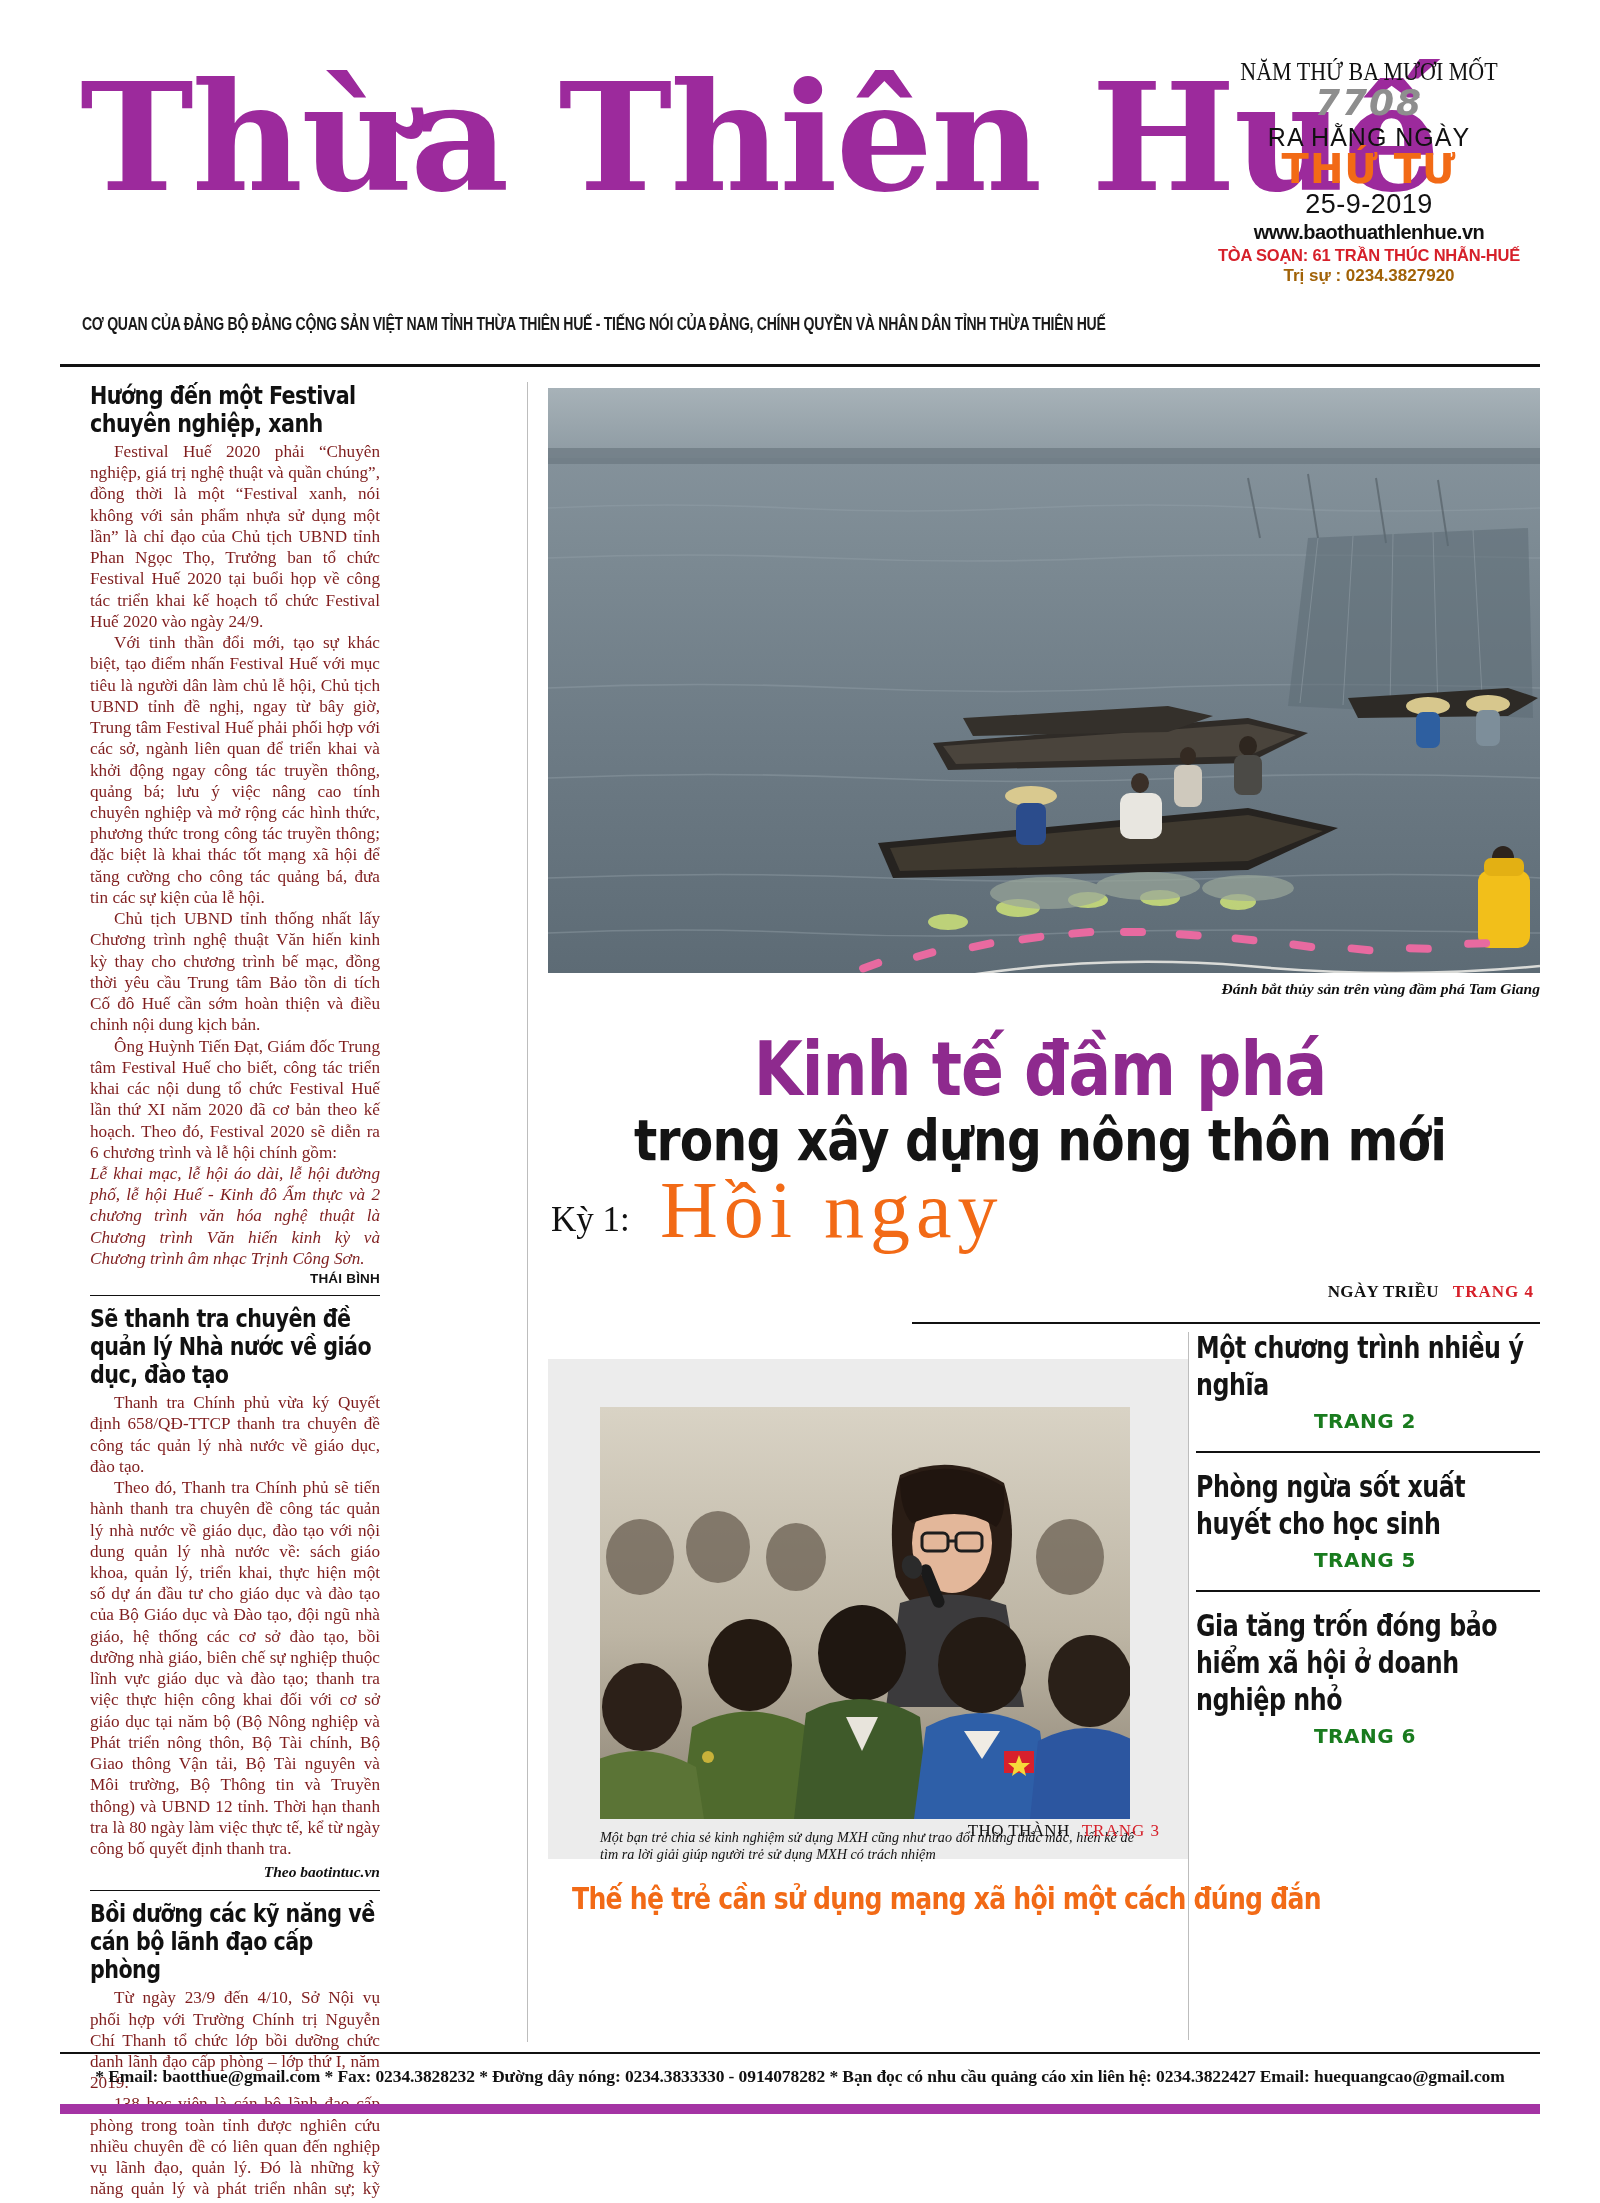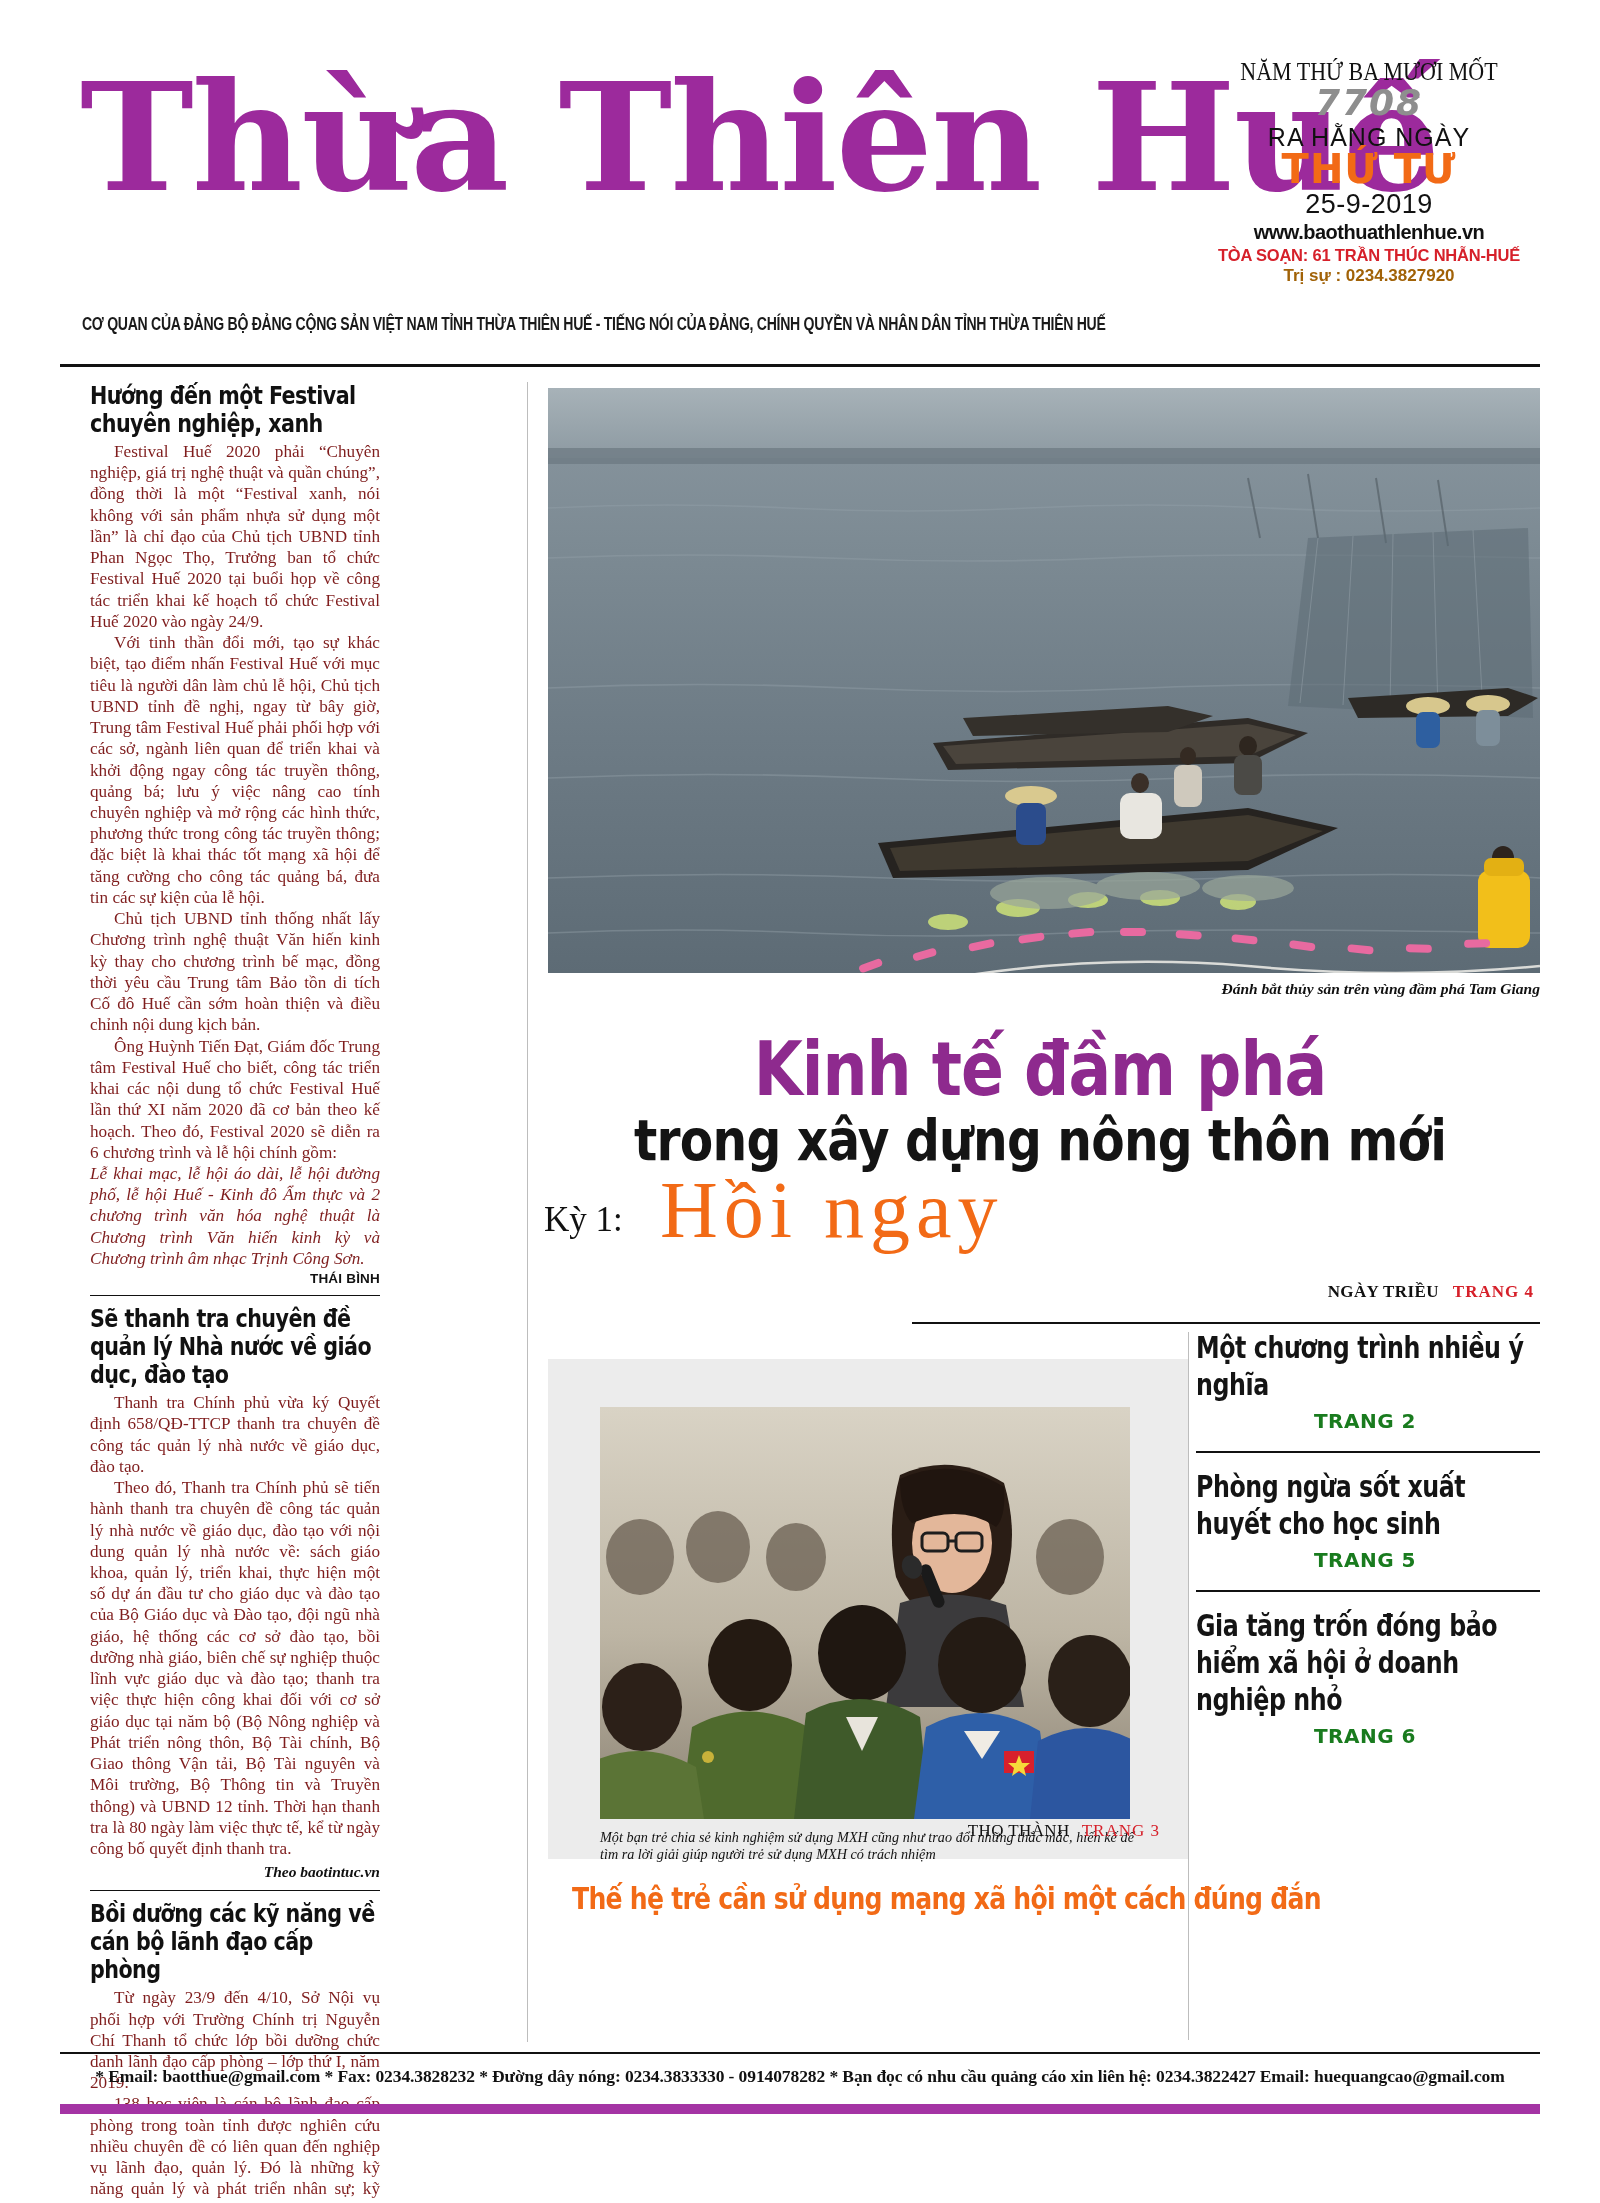--- a/index.html
+++ b/index.html
@@ -245,21 +245,21 @@
     line-height: 1.04;
     color: #141414;
     letter-spacing: -0.8px;
     transform: scaleX(0.95);
     transform-origin: center top;
     text-align: center;
     margin-top: 4px;
   }
   .bh-ky {
     position: absolute;
-    left: 4px; top: 168px;
+    left: 11px; top: 168px;
     font-family: "Liberation Serif", serif;
     font-size: 35px;
     color: #111;
   }
   .bh-hoisinh {
     position: absolute;
     left: 120px; top: 138px;
     font-family: "Liberation Serif", serif;
     font-size: 80px;
     color: #f26a16;

